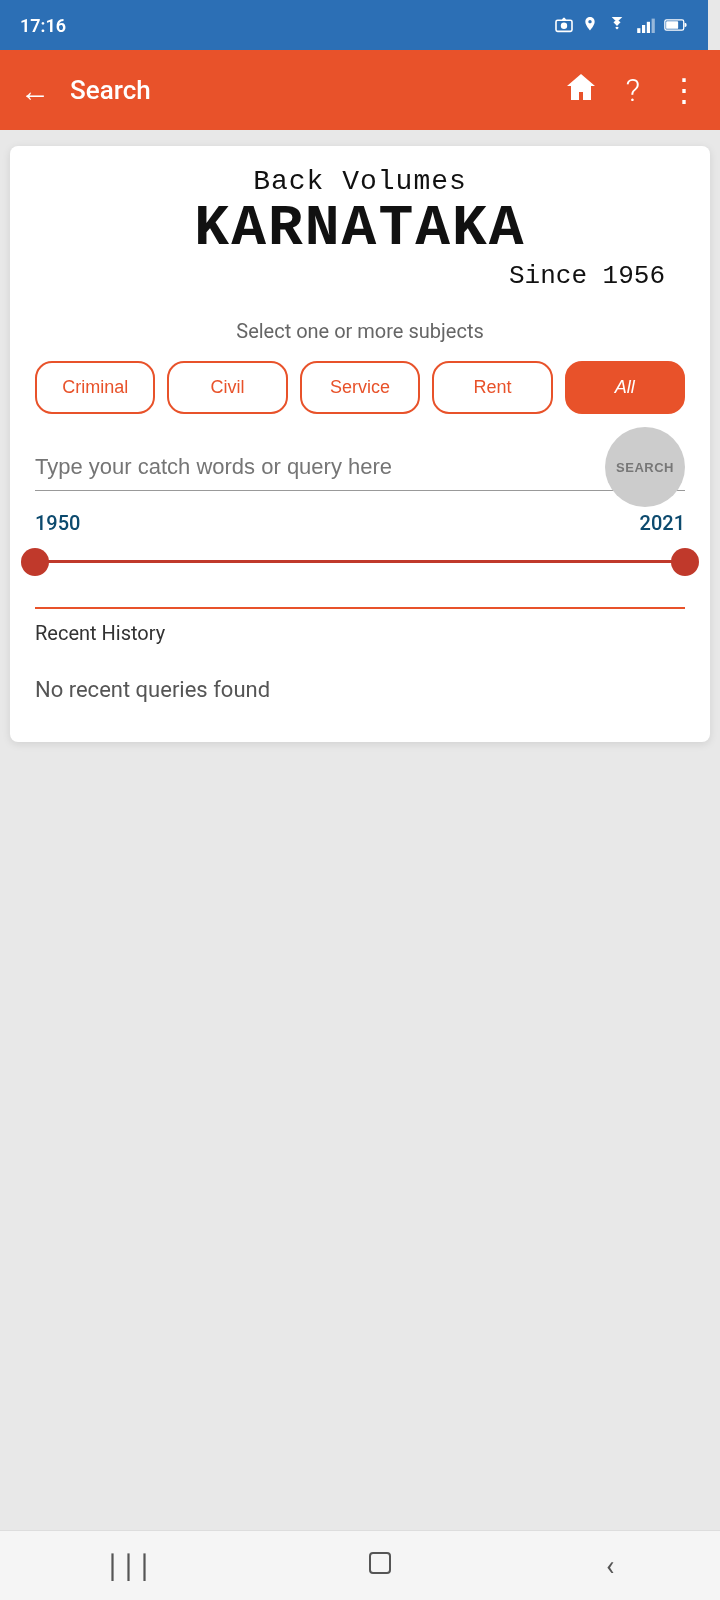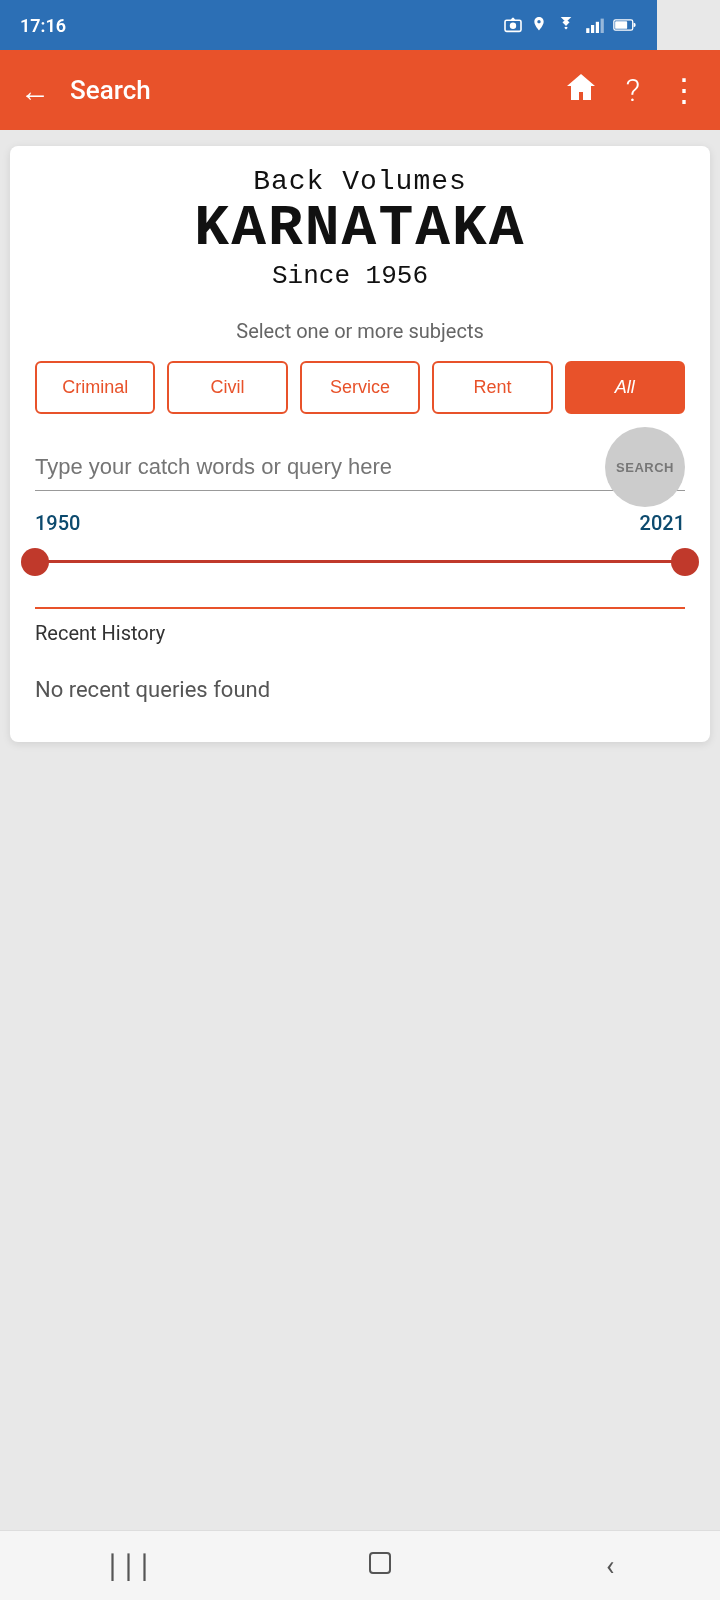--- a/index.html
+++ b/index.html
@@ -8,21 +8,21 @@
     body {
       width: 720px;
       min-height: 1600px;
       background: #e8e8e8;
       font-family: 'Roboto', Arial, sans-serif;
       overflow-x: hidden;
     }
 
     
     .status-bar {
-      width: 657px;
+      width: 708px;
       height: 50px;
       background: #2c6fb5;
       display: flex;
       align-items: center;
       justify-content: space-between;
       padding: 0 20px;
       color: white;
       font-size: 18px;
       font-weight: 500;
     }
@@ -106,20 +106,21 @@
       font-family: 'Courier New', monospace;
       letter-spacing: 2px;
       line-height: 1.1;
     }
 
     .logo-since {
       font-size: 26px;
       font-weight: 400;
       color: #111;
       font-family: 'Courier New', monospace;
+      text-align: right;
       padding-right: 20px;
     }
 
     
     .subjects-label {
       text-align: center;
       font-size: 20px;
       color: #666;
       margin-bottom: 18px;
     }
@@ -129,21 +130,21 @@
       gap: 12px;
       margin-bottom: 30px;
       flex-wrap: nowrap;
       justify-content: center;
     }
 
     .subject-btn {
       flex: 1;
       padding: 14px 8px;
       border: 2px solid #e8522a;
-      border-radius: 6px;
+      border-radius: 17px;
       background: white;
       color: #e8522a;
       font-size: 18px;
       font-weight: 500;
       cursor: pointer;
       text-align: center;
       min-width: 0;
     }
 
     .subject-btn.active {

